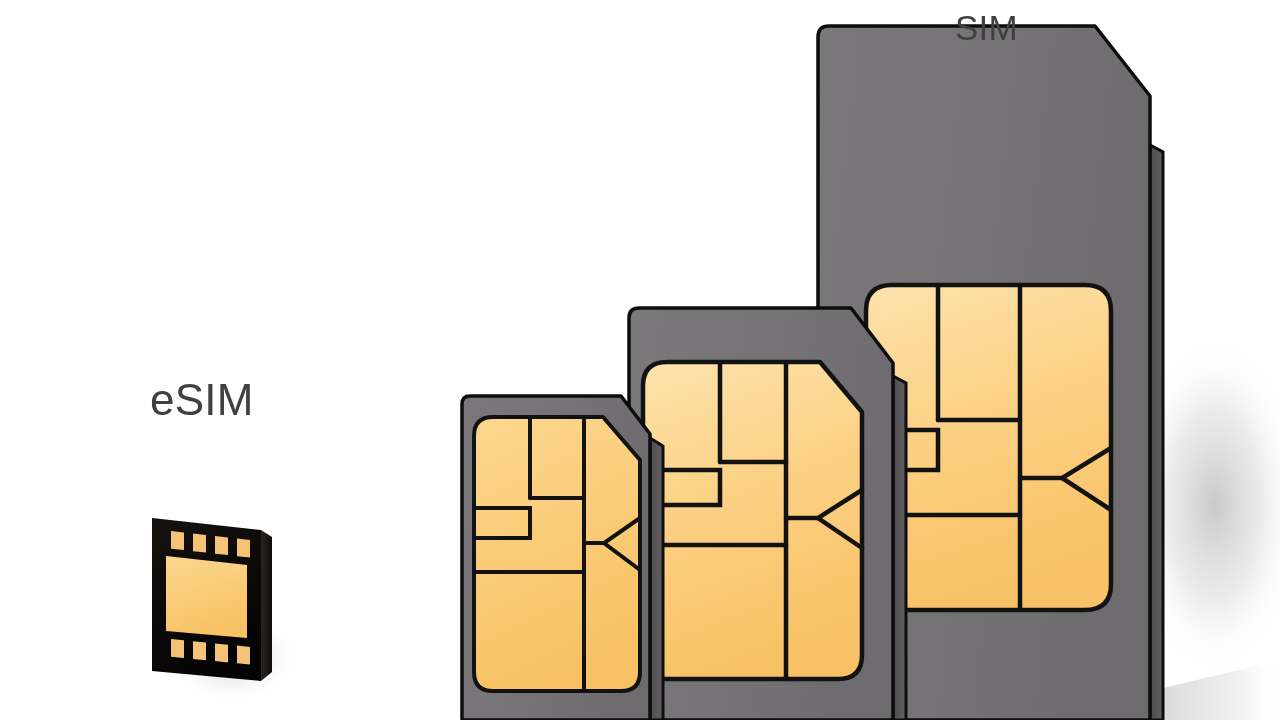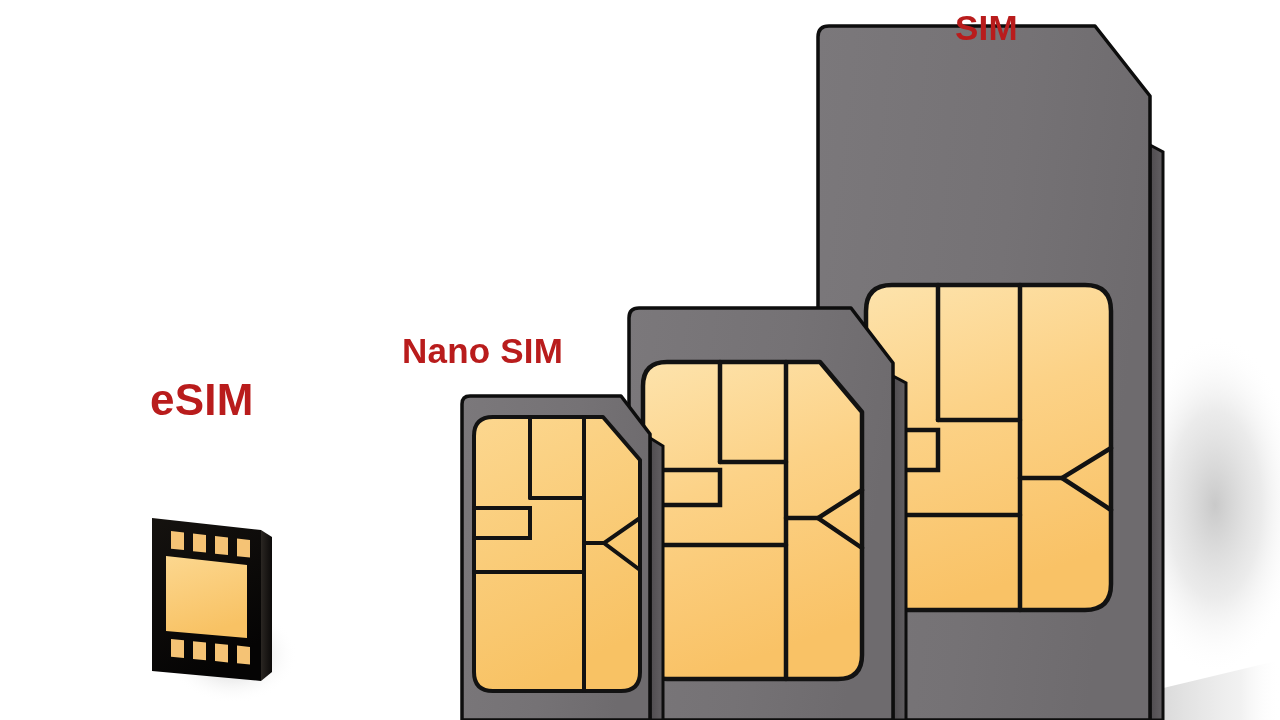--- a/index.html
+++ b/index.html
@@ -18,22 +18,22 @@
   #art {
     position: absolute;
     inset: 0;
     width: 1280px;
     height: 720px;
     display: block;
   }
   .label {
     position: absolute;
     font-family: "Liberation Sans", "DejaVu Sans", sans-serif;
-    font-weight: bold;
-    color: #b91c1c;
+    font-weight: normal;
+    color: #404040;
     white-space: nowrap;
     letter-spacing: 0.2px;
     line-height: 1;
     user-select: none;
   }
   #label-esim      { left: 150px;  top: 378px; font-size: 44px; }
   #label-nano-sim  { left: 402px;  top: 333px; font-size: 35px; }
   #label-micro-sim { left: 584px;  top: 250px; font-size: 35px; }
   #label-sim       { left: 955px;  top: 10px;  font-size: 35px; }
 </style>
@@ -211,16 +211,15 @@
       <g>
         <path d="M171 639 L184 640.3 L184 658 L171 656.7 Z" fill="#f5c375"></path>
         <path d="M193 641.2 L206 642.5 L206 660.2 L193 658.9 Z" fill="#f5c375"></path>
         <path d="M215 643.4 L228 644.7 L228 662.4 L215 661.1 Z" fill="#f5c375"></path>
         <path d="M237 645.6 L250 646.9 L250 664.6 L237 663.3 Z" fill="#f5c375"></path>
       </g>
     </g>
   </svg>
 
   <div class="label" id="label-esim">eSIM</div>
-  <div class="label" id="label-nano-sim">Nano SIM</div>
   <div class="label" id="label-sim">SIM</div>
 
 </div>
 
 </body></html>

